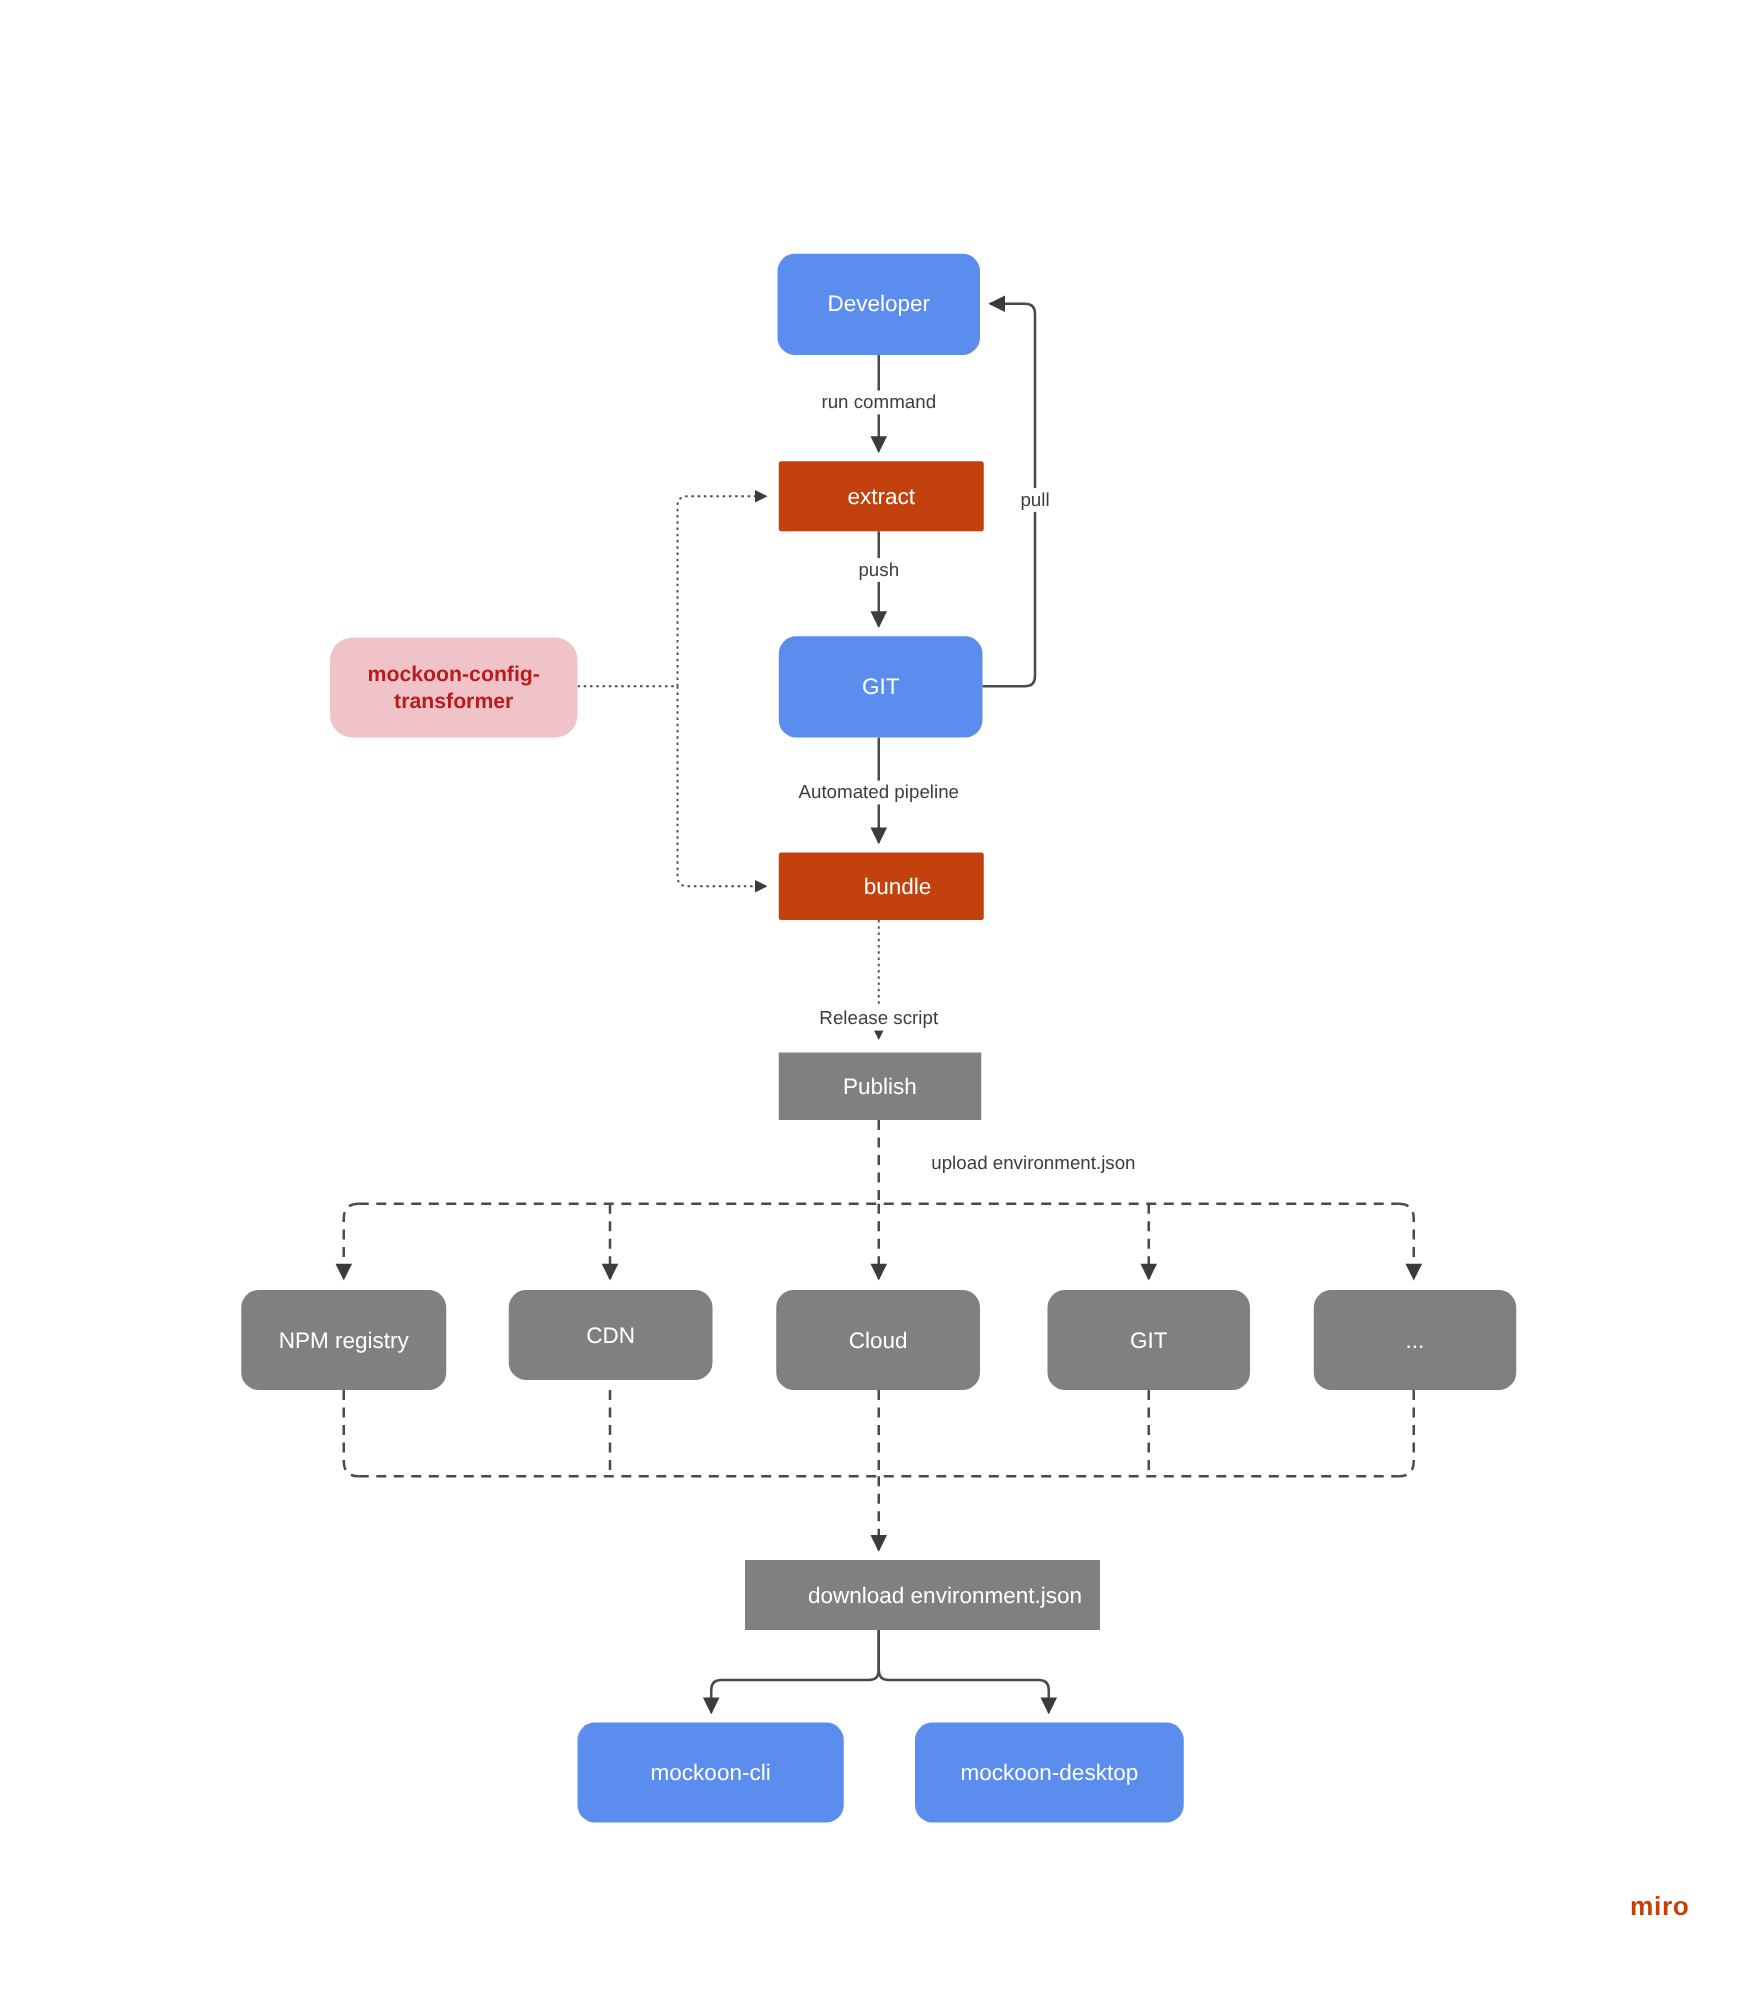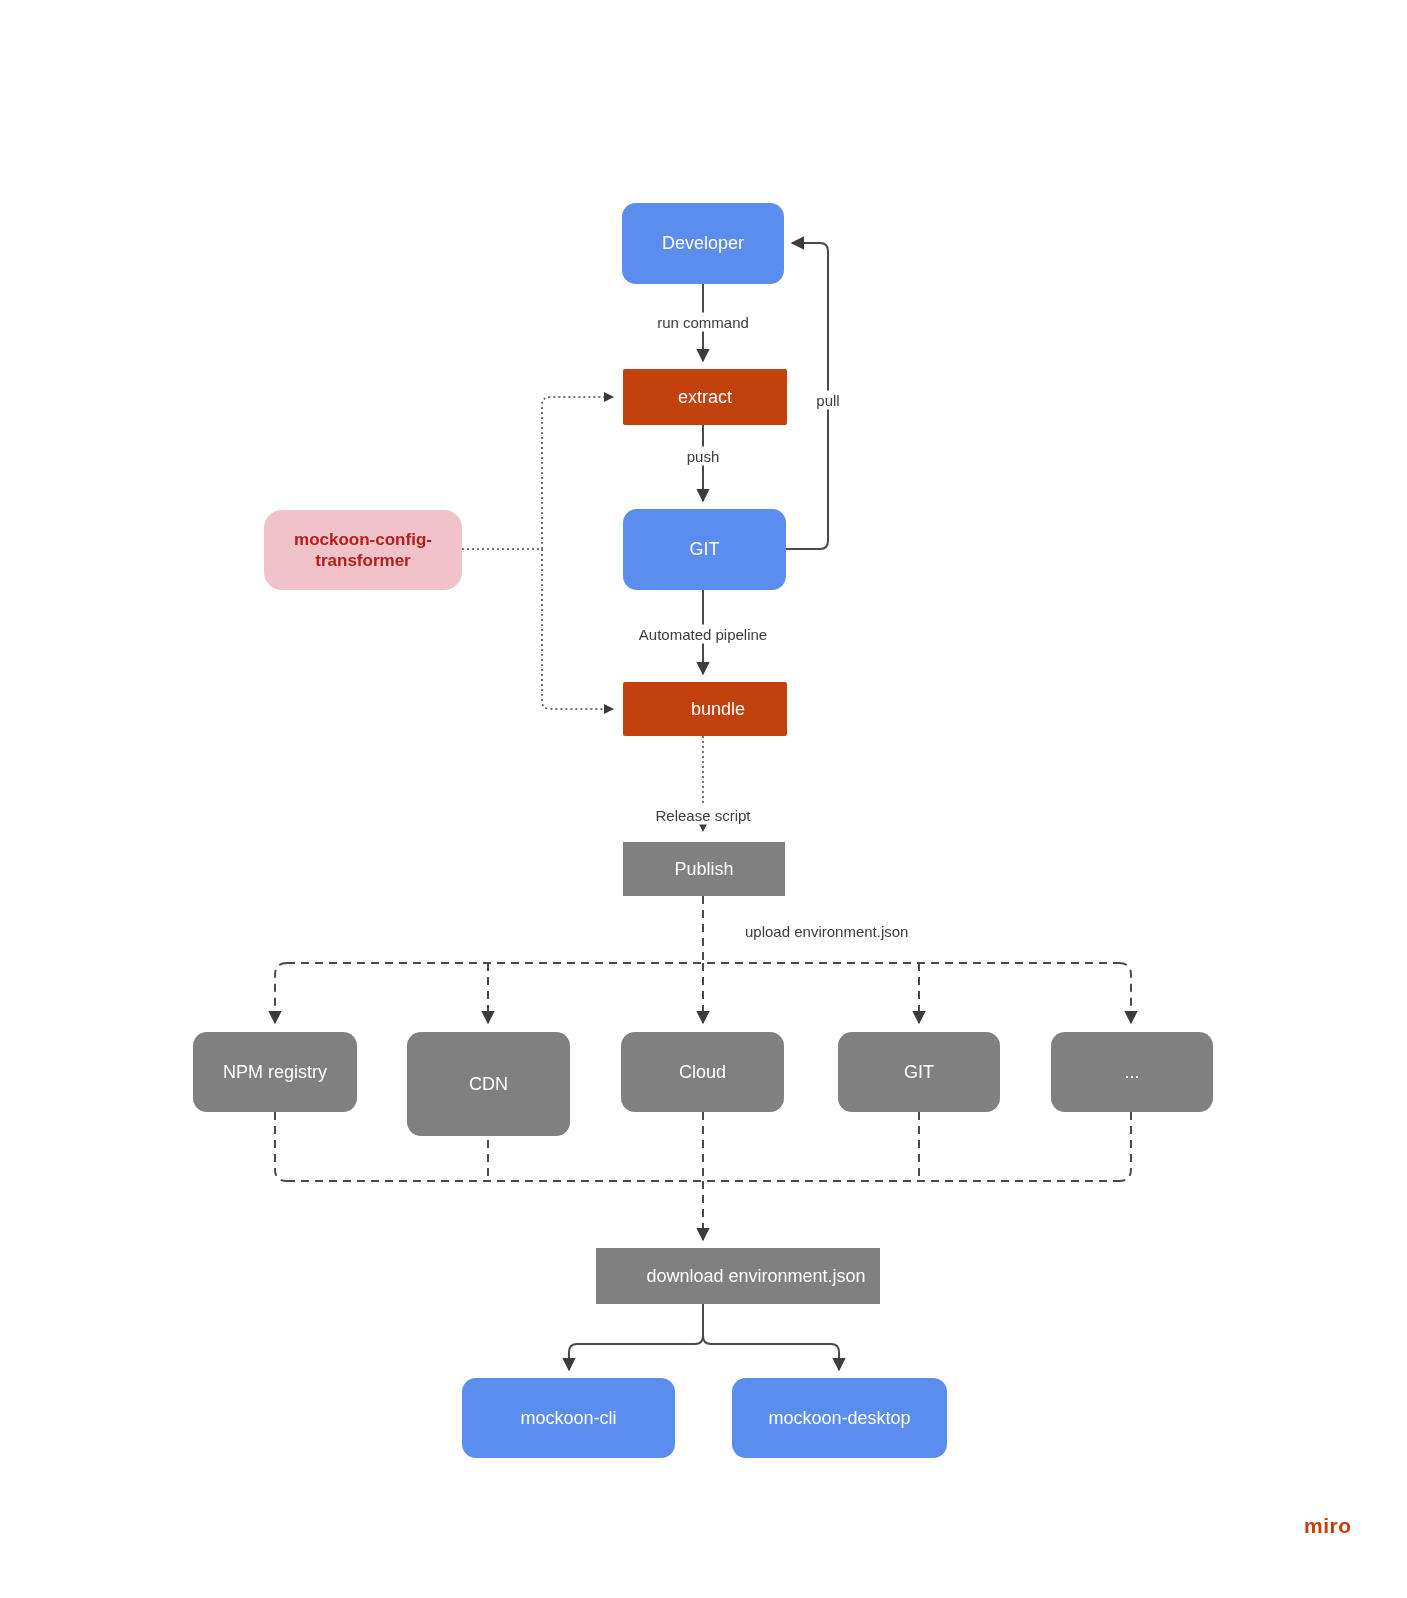--- a/index.html
+++ b/index.html
@@ -99,21 +99,21 @@
 
   <div class="node blue" style="left:622px;top:203px;width:162px;height:81px;">Developer</div>
   <div class="node red" style="left:623px;top:369px;width:164px;height:56px;">extract</div>
   <div class="node blue" style="left:623px;top:509px;width:163px;height:81px;">GIT</div>
   <div class="node red" style="left:623px;top:682px;width:164px;height:54px;padding-left:26px;">bundle</div>
   <div class="node gray" style="left:623px;top:842px;width:162px;height:54px;">Publish</div>
 
   <div class="node pink" style="left:264px;top:510px;width:198px;height:80px;">mockoon-config-transformer</div>
 
   <div class="node gray rounded" style="left:193px;top:1032px;width:164px;height:80px;">NPM registry</div>
-  <div class="node gray rounded" style="left:407px;top:1032px;width:163px;height:104px;">CDN</div>
+  <div class="node gray rounded" style="left:407px;top:1032px;width:163px;height:72px;">CDN</div>
   <div class="node gray rounded" style="left:621px;top:1032px;width:163px;height:80px;">Cloud</div>
   <div class="node gray rounded" style="left:838px;top:1032px;width:162px;height:80px;">GIT</div>
   <div class="node gray rounded" style="left:1051px;top:1032px;width:162px;height:80px;">...</div>
 
   <div class="node gray" style="left:596px;top:1248px;width:284px;height:56px;padding-left:36px;">download environment.json</div>
   <div class="node blue" style="left:462px;top:1378px;width:213px;height:80px;">mockoon-cli</div>
   <div class="node blue" style="left:732px;top:1378px;width:215px;height:80px;">mockoon-desktop</div>
 
   <div class="edge-label" style="left:703px;top:322px;">run command</div>
   <div class="edge-label" style="left:703px;top:456px;">push</div>

